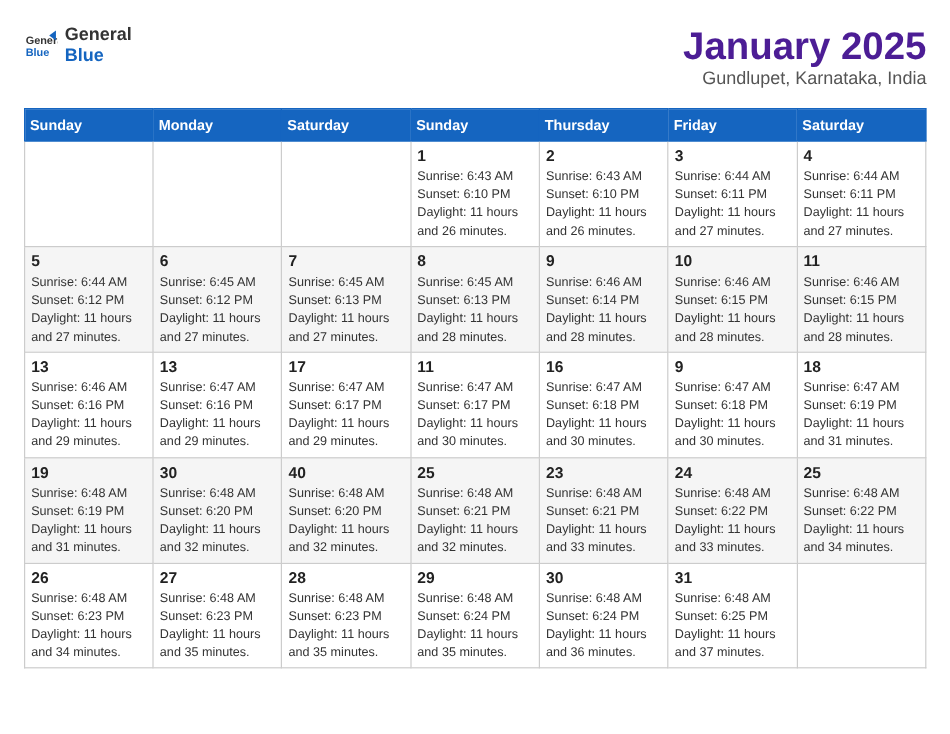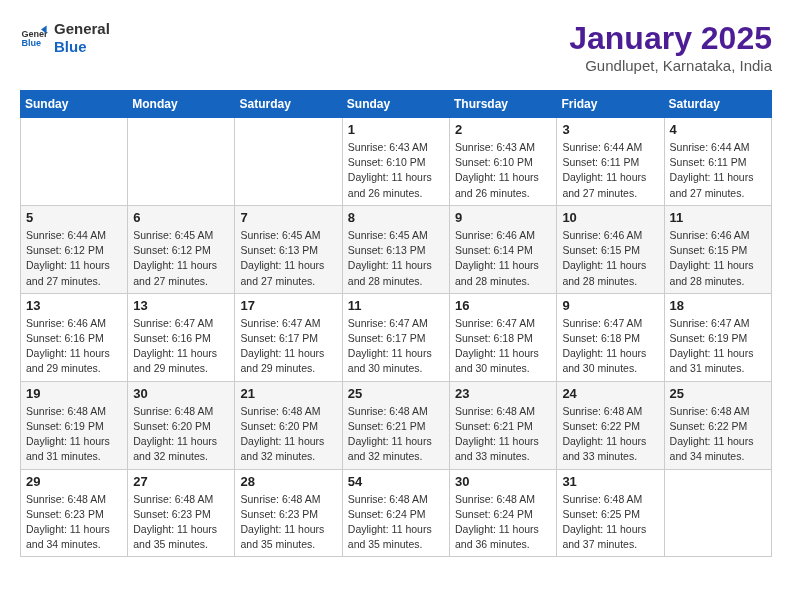--- a/index.html
+++ b/index.html
@@ -236,21 +236,21 @@
 Sunset: 6:19 PM
 Daylight: 11 hours and 31 minutes.</div>
         </td>
         <td>
           <div class="day-num">30</div>
           <div class="day-info" style="white-space: pre-line;">Sunrise: 6:48 AM
 Sunset: 6:20 PM
 Daylight: 11 hours and 32 minutes.</div>
         </td>
         <td>
-          <div class="day-num">21</div>
+          <div class="day-num">40</div>
           <div class="day-info" style="white-space: pre-line;">Sunrise: 6:48 AM
 Sunset: 6:20 PM
 Daylight: 11 hours and 32 minutes.</div>
         </td>
         <td>
           <div class="day-num">25</div>
           <div class="day-info" style="white-space: pre-line;">Sunrise: 6:48 AM
 Sunset: 6:21 PM
 Daylight: 11 hours and 32 minutes.</div>
         </td>
@@ -268,39 +268,39 @@
         </td>
         <td>
           <div class="day-num">25</div>
           <div class="day-info" style="white-space: pre-line;">Sunrise: 6:48 AM
 Sunset: 6:22 PM
 Daylight: 11 hours and 34 minutes.</div>
         </td>
       </tr>
       <tr>
         <td>
-          <div class="day-num">29</div>
+          <div class="day-num">26</div>
           <div class="day-info" style="white-space: pre-line;">Sunrise: 6:48 AM
 Sunset: 6:23 PM
 Daylight: 11 hours and 34 minutes.</div>
         </td>
         <td>
           <div class="day-num">27</div>
           <div class="day-info" style="white-space: pre-line;">Sunrise: 6:48 AM
 Sunset: 6:23 PM
 Daylight: 11 hours and 35 minutes.</div>
         </td>
         <td>
           <div class="day-num">28</div>
           <div class="day-info" style="white-space: pre-line;">Sunrise: 6:48 AM
 Sunset: 6:23 PM
 Daylight: 11 hours and 35 minutes.</div>
         </td>
         <td>
-          <div class="day-num">54</div>
+          <div class="day-num">29</div>
           <div class="day-info" style="white-space: pre-line;">Sunrise: 6:48 AM
 Sunset: 6:24 PM
 Daylight: 11 hours and 35 minutes.</div>
         </td>
         <td>
           <div class="day-num">30</div>
           <div class="day-info" style="white-space: pre-line;">Sunrise: 6:48 AM
 Sunset: 6:24 PM
 Daylight: 11 hours and 36 minutes.</div>
         </td>

